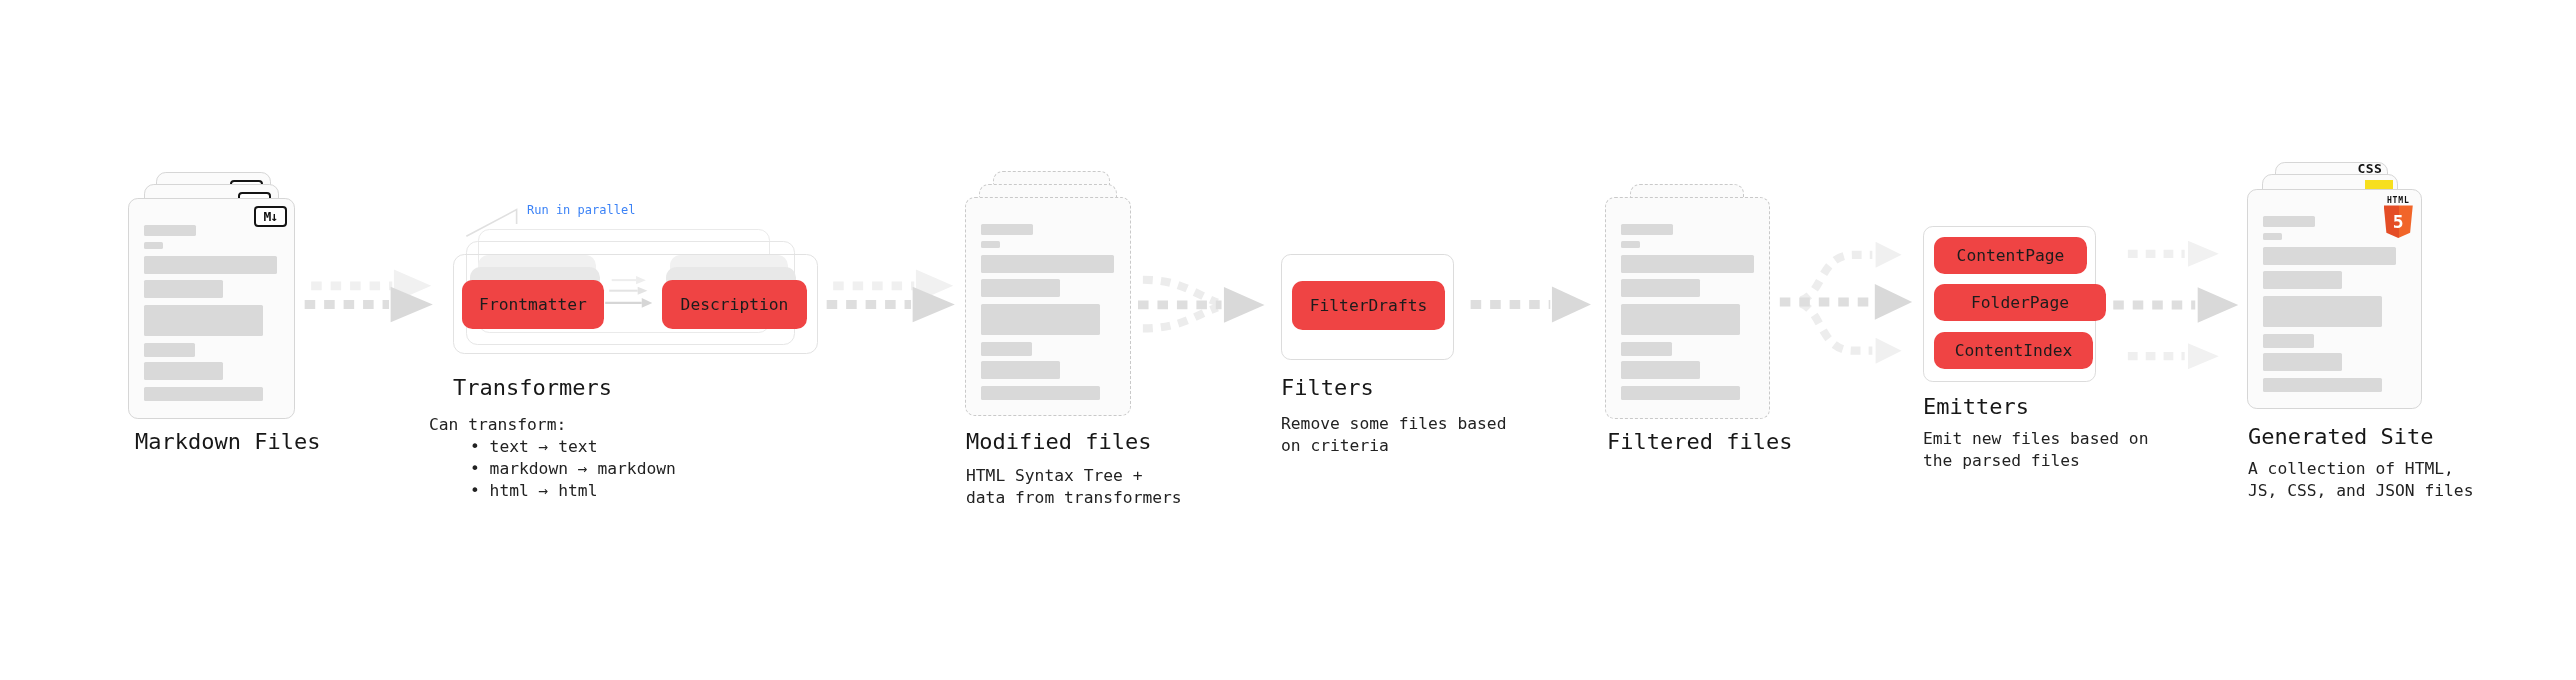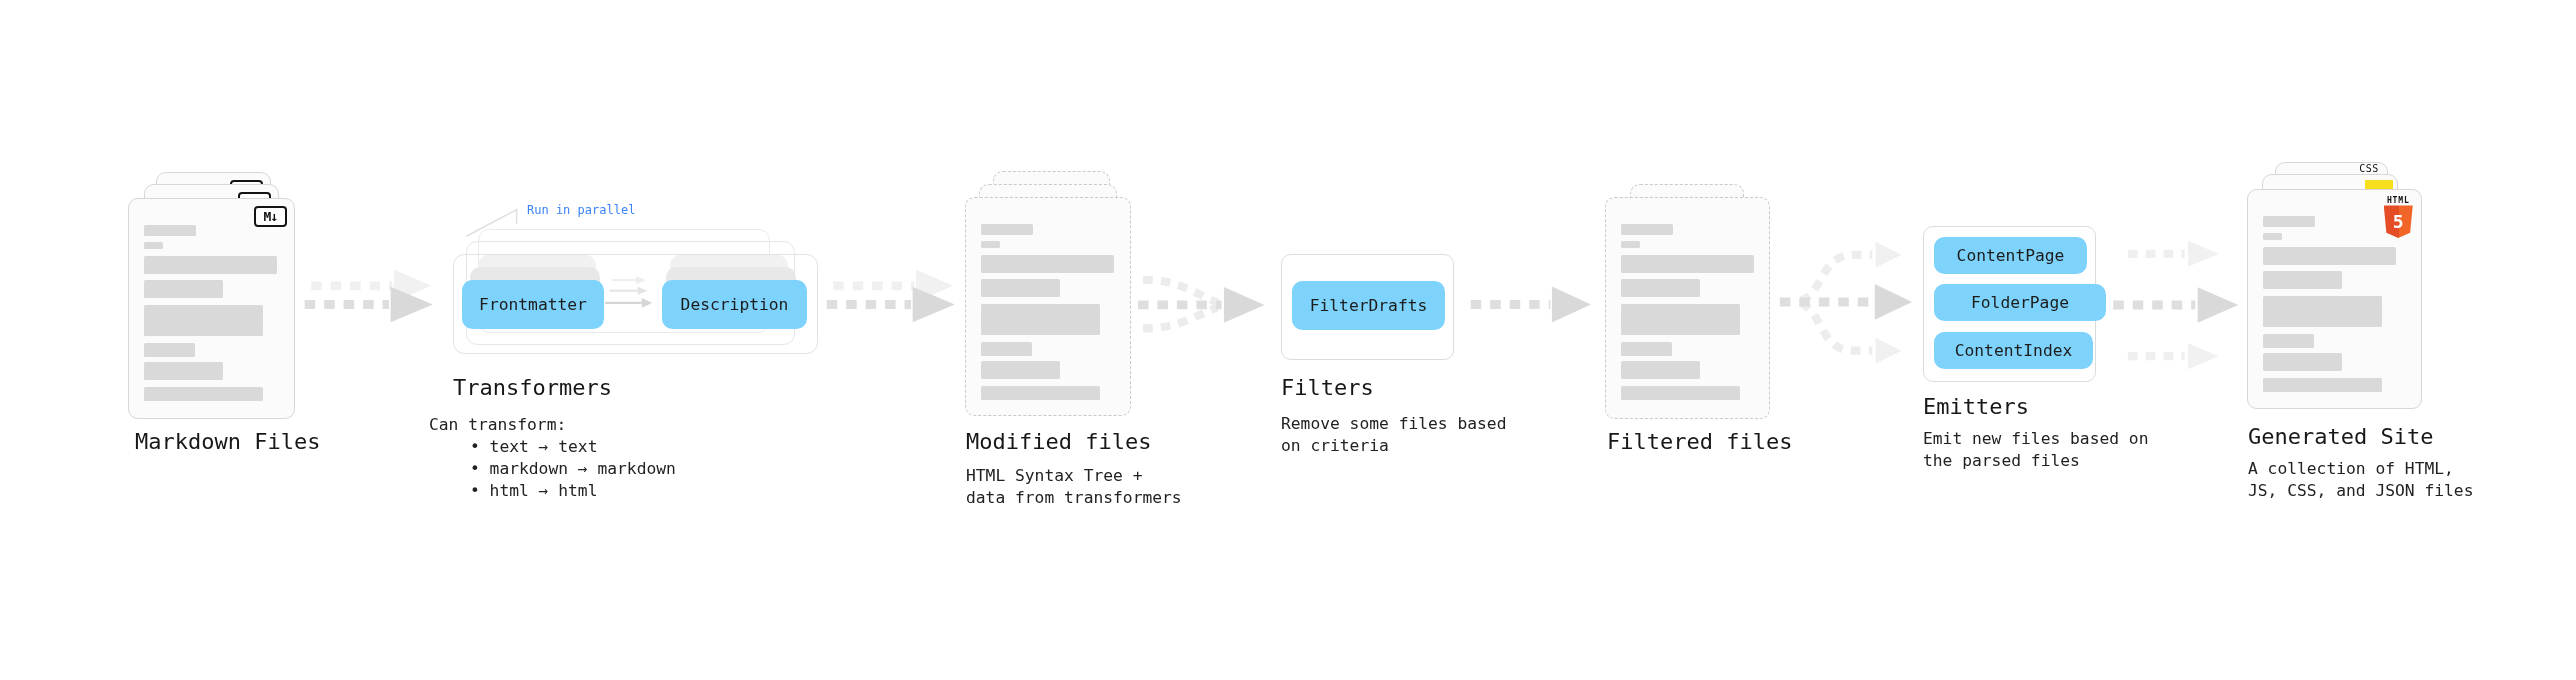--- a/index.html
+++ b/index.html
@@ -20,37 +20,37 @@
   .b7{left:14.6px;top:163px;width:79px;height:18px;}
   .b8{left:14.6px;top:188px;width:119px;height:14px;}
 
   
   .badge-md{position:absolute;top:6.5px;right:7.3px;width:32.5px;height:21px;background:#fff;
     border:2.4px solid #141414;border-radius:4.1px;box-sizing:border-box;display:flex;align-items:center;
     justify-content:center;font-size:13px;font-weight:bold;color:#111;letter-spacing:-0.8px;}
 
   
   .badge-css{position:absolute;top:2.4px;right:6.5px;width:23px;text-align:center;}
-  .badge-css .txt{font-size:10px;font-weight:normal;color:#111;letter-spacing:0.4px;line-height:7.3px;display:block;}
+  .badge-css .txt{font-size:13px;font-weight:bold;color:#111;letter-spacing:0.4px;line-height:7.3px;display:block;}
   .badge-css .blue{width:21px;height:3.3px;background:#2b62f2;margin:0.8px auto 0;border-radius:0.8px;}
   .badge-js{position:absolute;top:4.9px;right:4.1px;width:28px;height:24.4px;background:#f7df1e;}
   .logo-html5{position:absolute;top:5.7px;right:6.5px;width:32.5px;text-align:center;}
   .logo-html5 .word{font-size:8.1px;font-weight:bold;letter-spacing:0.8px;color:#101010;line-height:9px;display:block;}
   .logo-html5 .shield{width:29px;height:32.5px;margin:0.8px auto 0;
     background:linear-gradient(90deg,#e44d26 50%,#f16529 50%);
     clip-path:polygon(0 0,100% 0,91% 84%,50% 100%,9% 84%);
     display:flex;align-items:center;justify-content:center;color:#fff;font-size:18px;font-weight:bold;}
 
   
   .container-card{position:absolute;border:1.6px solid #e2e2e2;border-radius:11.4px;background:transparent;box-sizing:border-box;}
   .container-card.l2{border-color:#e6e6e6;}
   .container-card.l3{border-color:#eaeaea;}
 
   
-  .pill{position:absolute;background:#7dd3fc;border-radius:10.6px;display:flex;align-items:center;
+  .pill{position:absolute;background:#ef4444;border-radius:10.6px;display:flex;align-items:center;
     justify-content:center;font-size:16.3px;color:#1c1c1c;box-sizing:border-box;}
   .pill.ghost1{background:#e8e8e8;}
   .pill.ghost2{background:#f1f1f1;}
 
   
   .panel{position:absolute;background:#ffffff;border:1.6px solid #dcdcdc;border-radius:9.8px;box-sizing:border-box;}
 
   
   .title{position:absolute;font-size:22px;color:#171717;font-weight:400;white-space:nowrap;}
   .sub{position:absolute;font-size:16.3px;line-height:22px;color:#222222;white-space:pre-line;}

